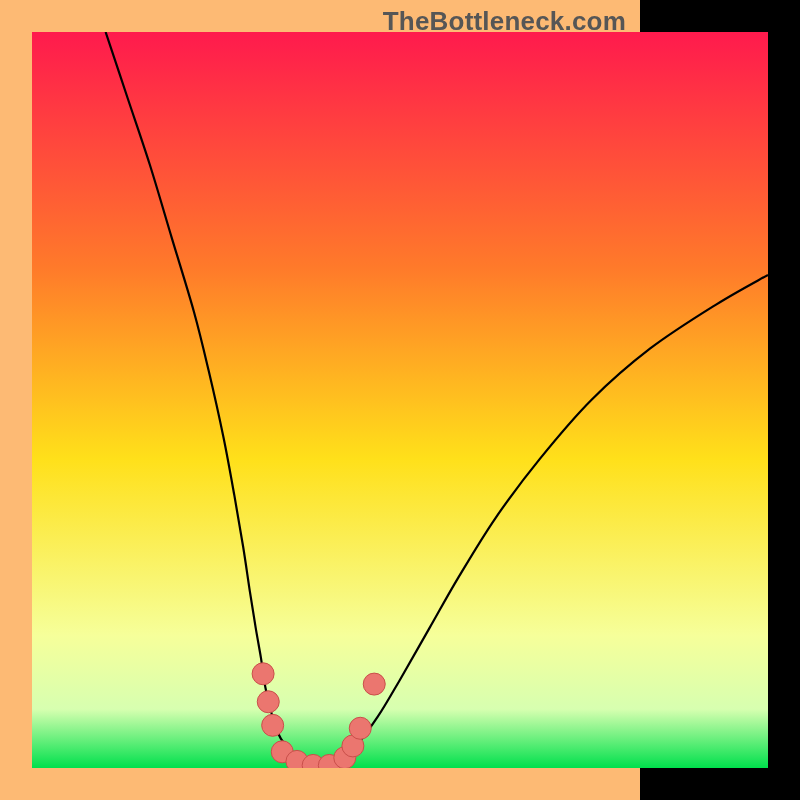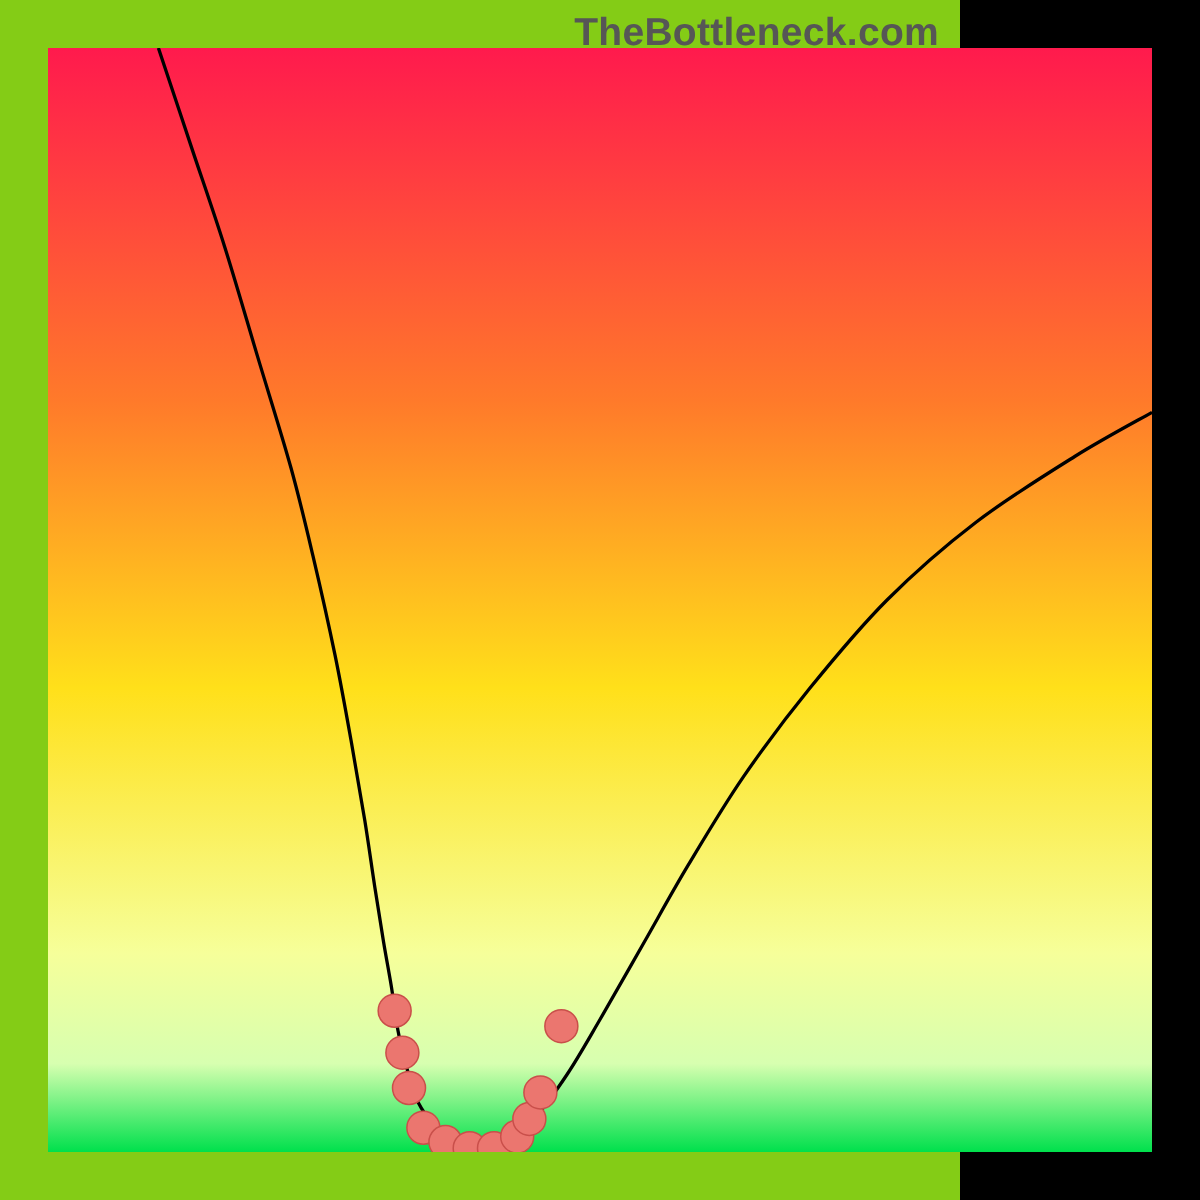--- a/index.html
+++ b/index.html
@@ -9,21 +9,21 @@
     height: 800px;
     overflow: hidden;
     background: #000;
   }
   .frame {
     position: absolute;
     top: 0;
     left: 0;
     width: 640px;
     height: 800px;
-    background: #84cc16;
+    background: #fdba74;
   }
   .plot {
     position: absolute;
     top: 32px;
     left: 32px;
     width: 736px;
     height: 736px;
     overflow: hidden;
   }
   .watermark {

